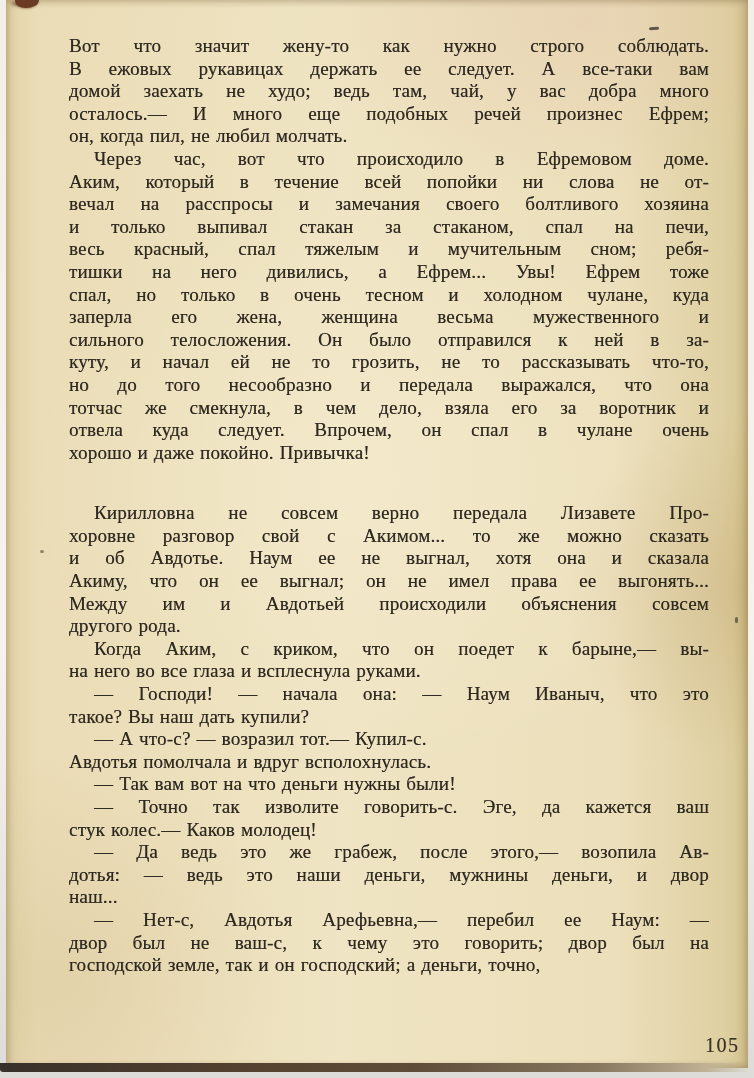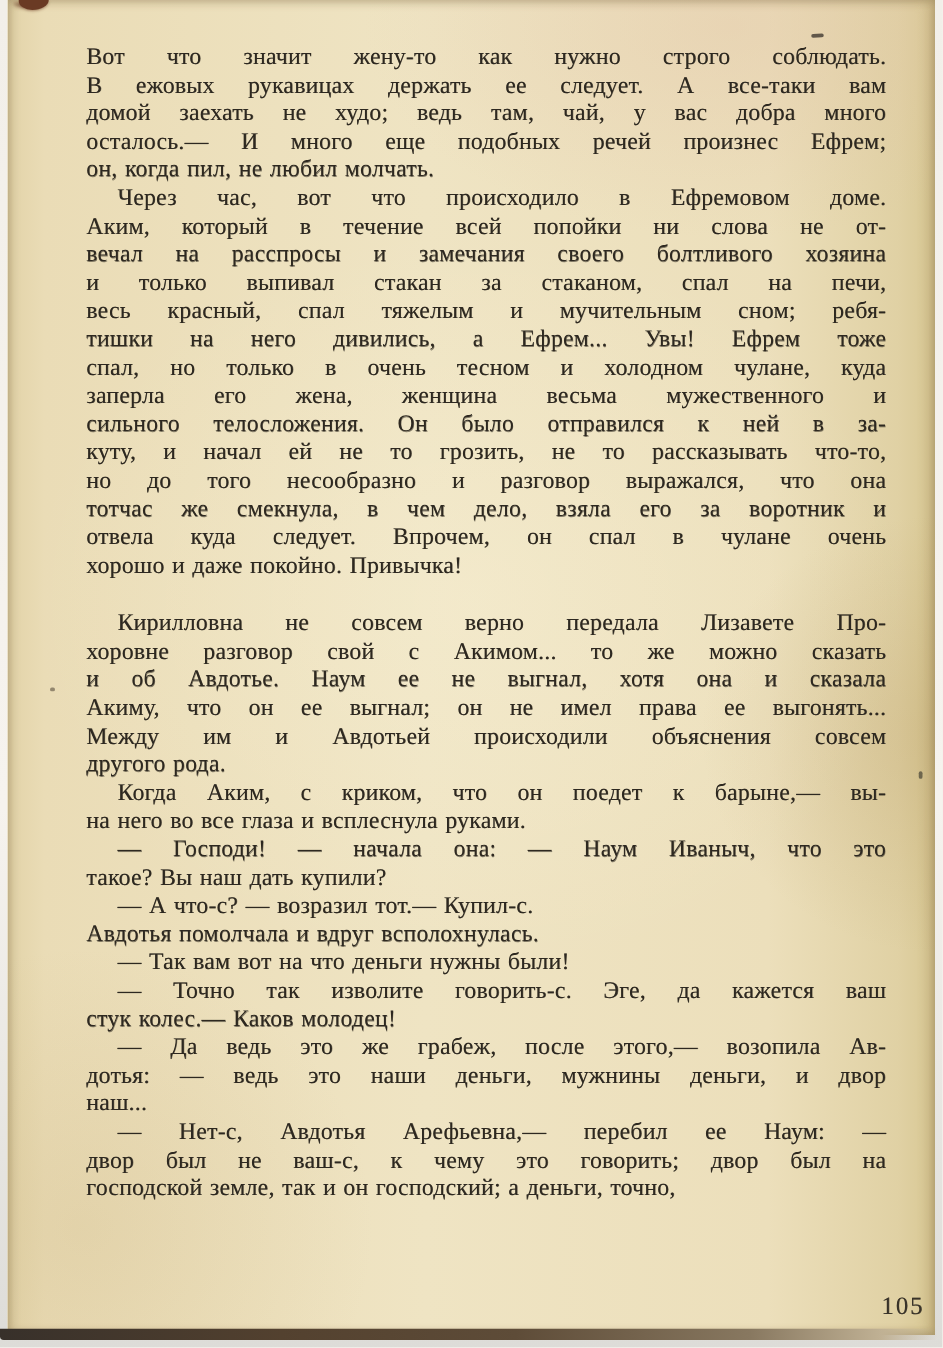--- a/index.html
+++ b/index.html
@@ -81,21 +81,21 @@
     word-spacing: 1px;
     text-shadow: 0.3px 0.2px 0 rgba(44,38,30,0.55);
   }
   .line {
     text-align: justify;
     text-align-last: justify;
     white-space: normal;
   }
   .line.last { text-align-last: left; }
   .line.indent { text-indent: 25px; }
-  .line.sbreak { margin-top: 24px; }
+  .line.sbreak { margin-top: 38px; }
   .page-number {
     position: absolute;
     left: 659px; top: 1034px;
     font-size: 20px;
     letter-spacing: 1.5px;
     color: #393329;
     text-shadow: 0.3px 0.2px 0 rgba(44,38,30,0.5);
     margin-left: 40px;
   }
 </style>
@@ -118,21 +118,21 @@
         <div class="line indent">Через час, вот что происходило в Ефремовом доме.</div>
         <div class="line">Аким, который в течение всей попойки ни слова не от-</div>
         <div class="line">вечал на расспросы и замечания своего болтливого хозяина</div>
         <div class="line">и только выпивал стакан за стаканом, спал на печи,</div>
         <div class="line">весь красный, спал тяжелым и мучительным сном; ребя-</div>
         <div class="line">тишки на него дивились, а Ефрем... Увы! Ефрем тоже</div>
         <div class="line">спал, но только в очень тесном и холодном чулане, куда</div>
         <div class="line">заперла его жена, женщина весьма мужественного и</div>
         <div class="line">сильного телосложения. Он было отправился к ней в за-</div>
         <div class="line">куту, и начал ей не то грозить, не то рассказывать что-то,</div>
-        <div class="line">но до того несообразно и разговор выражался, что она</div>
+        <div class="line">но до того несообразно и передала выражался, что она</div>
         <div class="line">тотчас же смекнула, в чем дело, взяла его за воротник и</div>
         <div class="line">отвела куда следует. Впрочем, он спал в чулане очень</div>
         <div class="line last">хорошо и даже покойно. Привычка!</div>
         <div class="line indent sbreak">Кирилловна не совсем верно передала Лизавете Про-</div>
         <div class="line">хоровне разговор свой с Акимом... то же можно сказать</div>
         <div class="line">и об Авдотье. Наум ее не выгнал, хотя она и сказала</div>
         <div class="line">Акиму, что он ее выгнал; он не имел права ее выгонять...</div>
         <div class="line">Между им и Авдотьей происходили объяснения совсем</div>
         <div class="line last">другого рода.</div>
         <div class="line indent">Когда Аким, с криком, что он поедет к барыне,— вы-</div>

